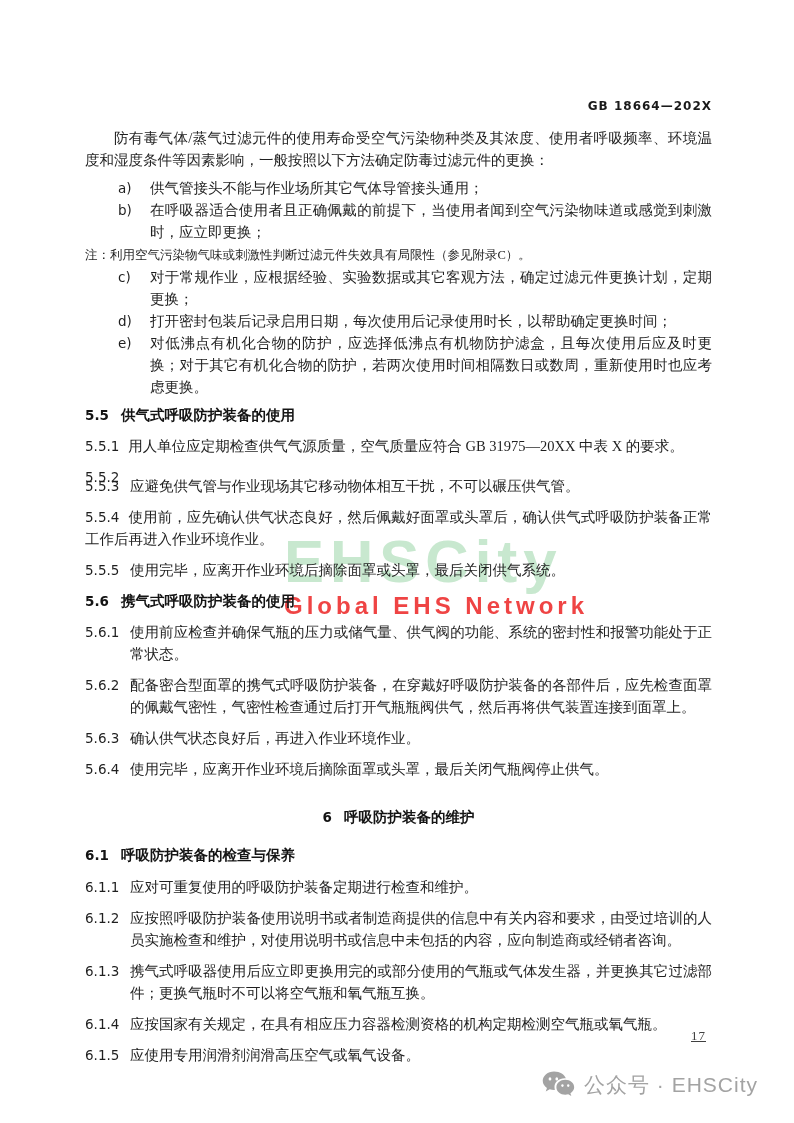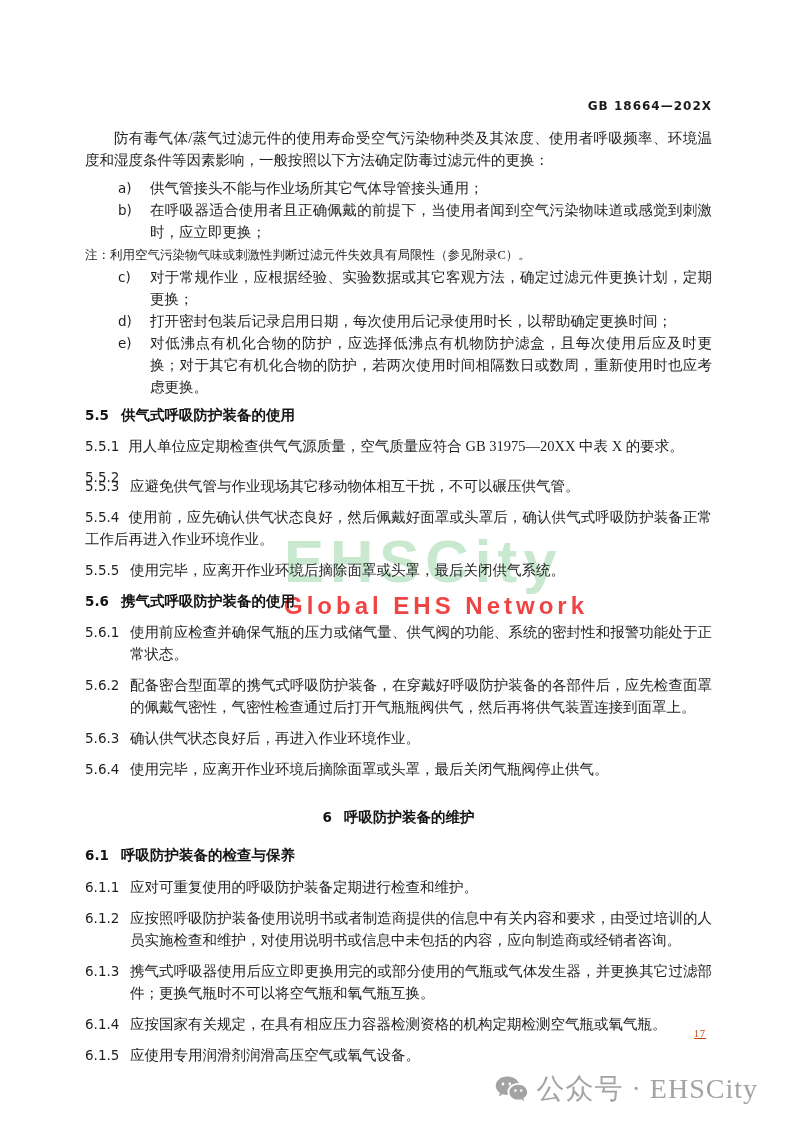--- a/index.html
+++ b/index.html
@@ -65,31 +65,31 @@
   .clause{position:relative;padding-left:45px;margin-bottom:9px;}
   .clause .c-num{
     position:absolute;left:0;top:0;
     font-family:"DejaVu Sans","Liberation Sans",sans-serif;font-size:13.5px;
   }
   .clause.flat{padding-left:0;}
   .clause.flat .c-num{position:static;margin-right:9px;}
   
   .page-number{
     position:absolute;right:88px;top:1028px;z-index:1;
-    font-size:10px;letter-spacing:1px;color:#c2410c;
+    font-size:13px;letter-spacing:1px;color:#404040;
     font-family:"Liberation Serif","DejaVu Serif",serif;
     text-decoration:underline;
   }
   .wechat-bar{
     position:absolute;right:36px;top:1070px;z-index:1;
     display:flex;align-items:center;gap:9px;
   }
   .wechat-label{
-    font-family:Liberation Serif, serif;
-    font-size:28px;color:#a3a3a3;letter-spacing:1px;
+    font-family:Liberation Sans, sans-serif;
+    font-size:21px;color:#a3a3a3;letter-spacing:1px;
   }
   .wechat-icon{width:33px;height:29px;display:block;}
 </style>
 </head>
 <body>
 
 <div class="page">
 
   <div class="watermark">
     <div class="wm-title">EHSCity</div>

